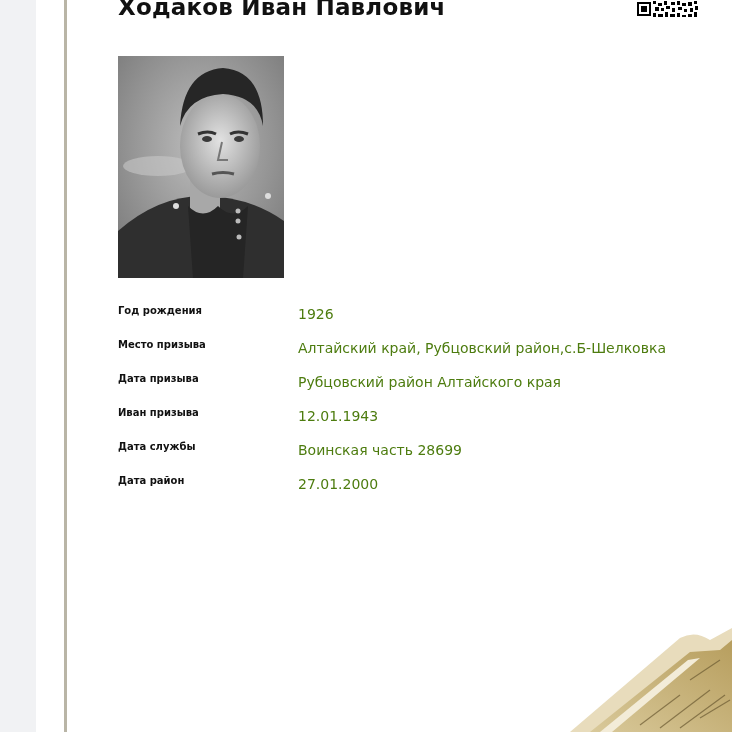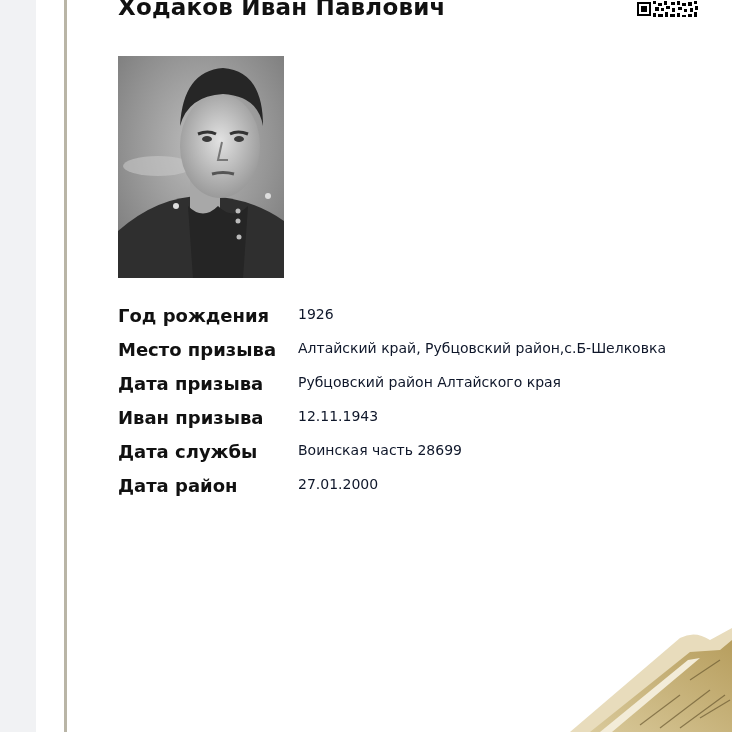--- a/index.html
+++ b/index.html
@@ -5,22 +5,22 @@
   html, body { margin:0; padding:0; }
   body { width:732px; height:732px; overflow:hidden; background:#f3f4f6; position:relative; font-family:"DejaVu Sans", sans-serif; }
   .left-strip { position:absolute; left:0; top:0; width:36px; height:732px; background:#f1f2f4; }
   .page { position:absolute; left:36px; top:0; width:696px; height:732px; background:#ffffff; }
   .vline { position:absolute; left:64px; top:0; width:3px; height:732px; background:#b9b5a6; }
   .title { position:absolute; left:118px; top:-6px; font-size:23px; font-weight:bold; color:#111; white-space:nowrap; letter-spacing:0.2px; }
   .qr { position:absolute; left:636px; top:0; width:64px; height:20px; }
   .photo { position:absolute; left:118px; top:56px; width:166px; height:222px; overflow:hidden; background:#8a8a8a; }
   .rows { position:absolute; left:118px; top:305px; }
   .row { position:absolute; left:0; white-space:nowrap; }
-  .label { position:absolute; left:0; font-size:18px; font-weight:bold; color:#111; }
-  .value { position:absolute; left:180px; top:1px; font-size:14px; color:#0f172a; }
+  .label { position:absolute; left:0; font-size:10px; font-weight:bold; color:#111; }
+  .value { position:absolute; left:180px; top:1px; font-size:14px; color:#4d7c0f; }
   .papers { position:absolute; left:560px; top:610px; width:172px; height:122px; }
 </style>
 </head>
 <body>
 
 <div class="left-strip"></div>
 <div class="page"></div>
 <div class="vline"></div>
 
 <div class="title">Ходаков Иван Павлович</div>
@@ -99,21 +99,21 @@
   <div class="row" style="top:34px">
     <span class="label">Место призыва</span>
     <span class="value">Алтайский край, Рубцовский район,с.Б-Шелковка</span>
   </div>
   <div class="row" style="top:68px">
     <span class="label">Дата призыва</span>
     <span class="value">Рубцовский район Алтайского края</span>
   </div>
   <div class="row" style="top:102px">
     <span class="label">Иван призыва</span>
-    <span class="value">12.11.1943</span>
+    <span class="value">12.01.1943</span>
   </div>
   <div class="row" style="top:136px">
     <span class="label">Дата службы</span>
     <span class="value">Воинская часть 28699</span>
   </div>
   <div class="row" style="top:170px">
     <span class="label">Дата район</span>
     <span class="value">27.01.2000</span>
   </div>
 </div>

